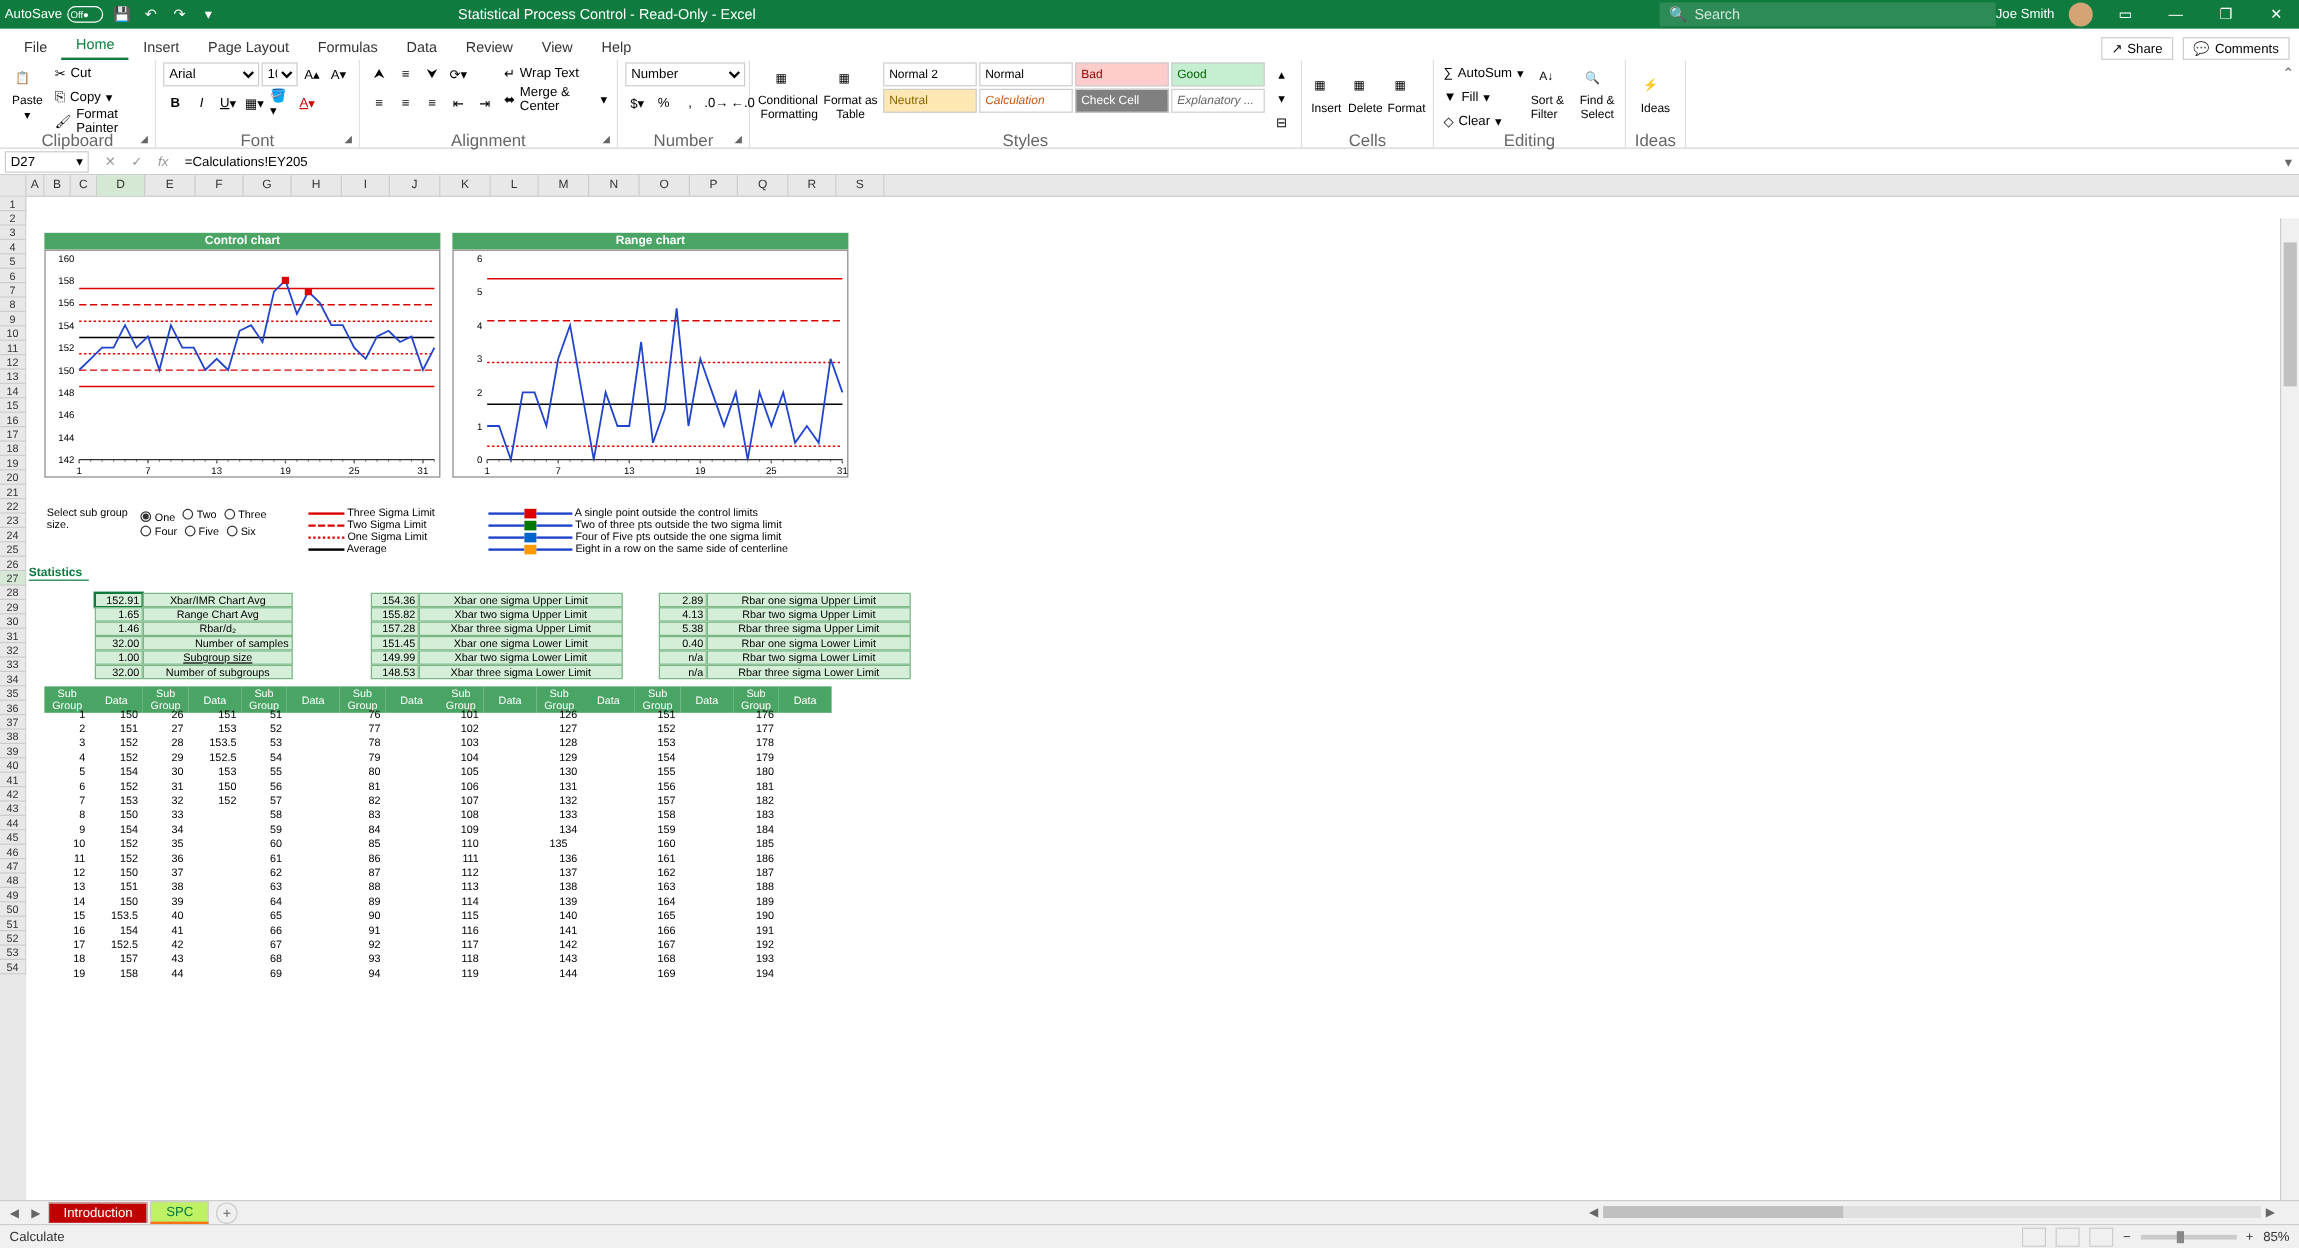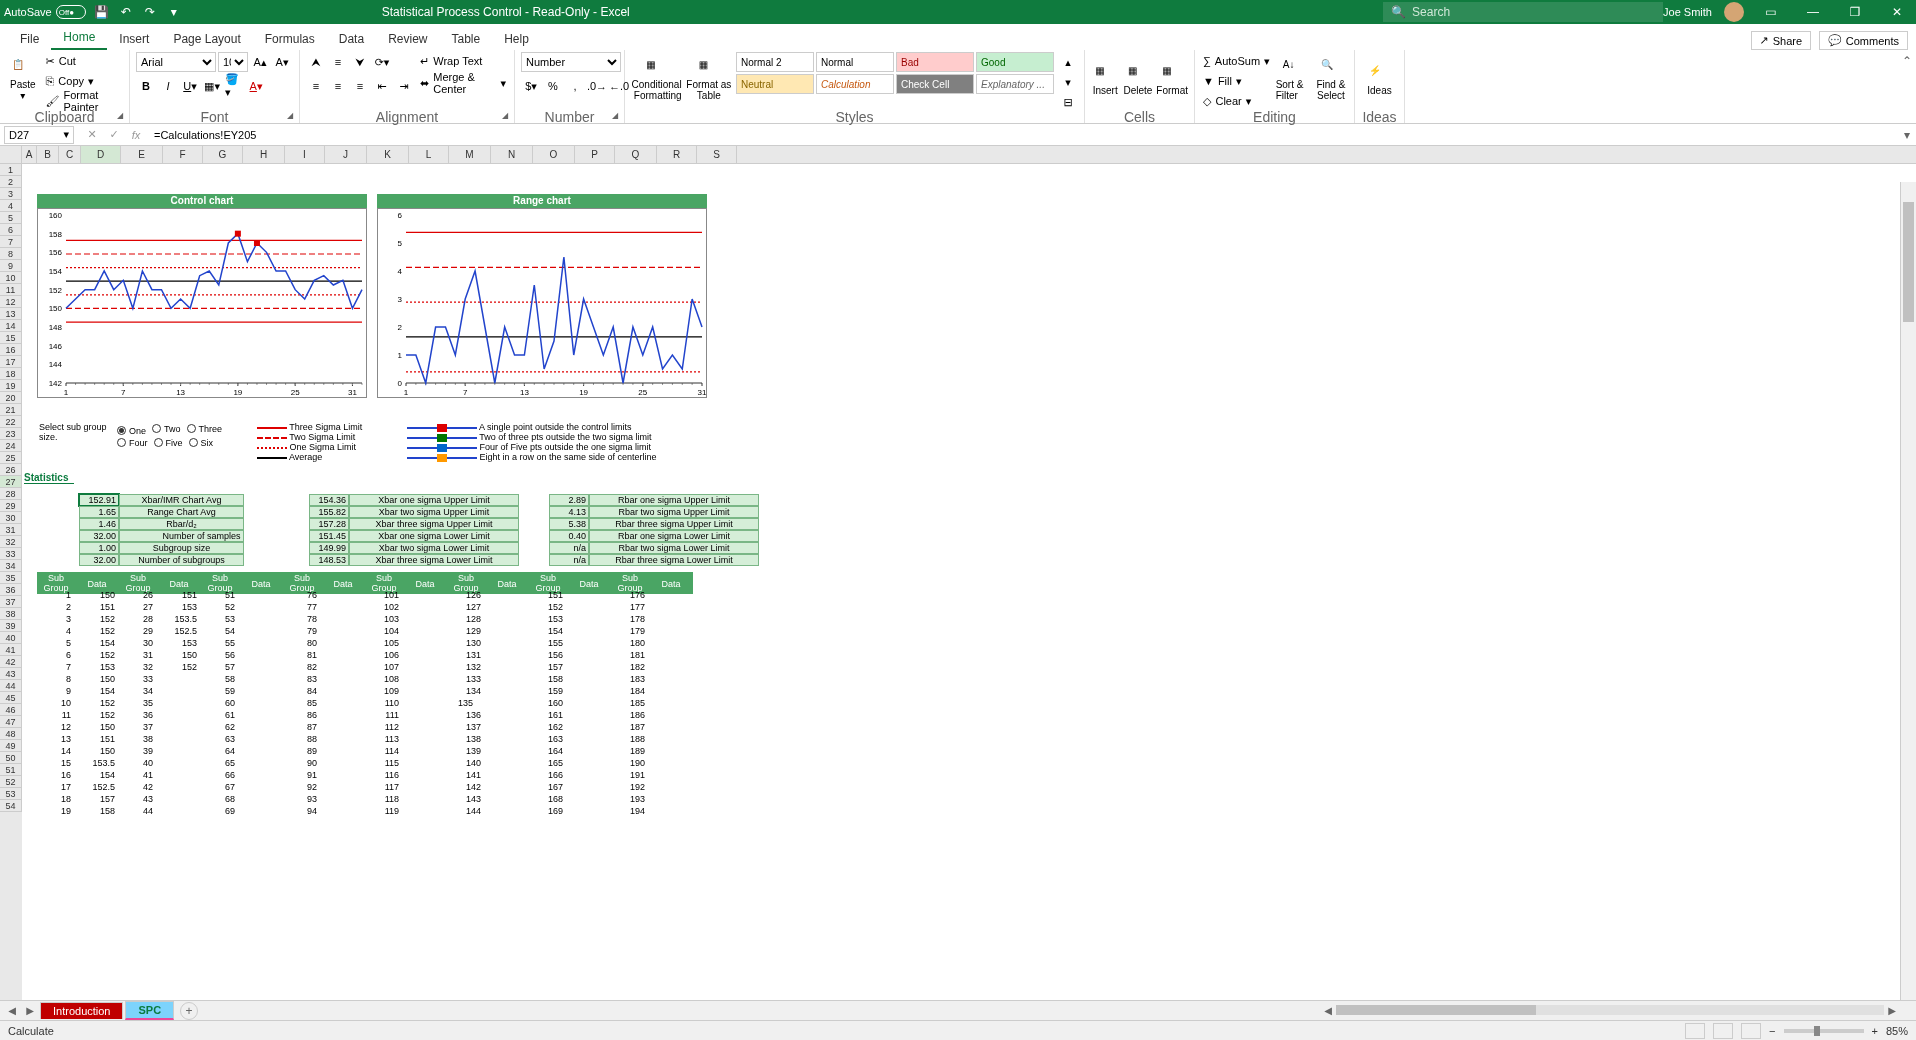--- a/index.html
+++ b/index.html
@@ -80,21 +80,21 @@
 .data-header { background: #4aa564; color: #fff; text-align: center; font-size: 9px; line-height: 10px; padding: 1px 0; }
 .data-cell { font-size: 9px; text-align: right; padding: 0 4px; height: 11px; line-height: 11px; }
 .sel-cell { outline: 2px solid #0f7b3e; outline-offset: -1px; }
 
 
 .sheet-tabs { height: 20px; background: #f0f0f0; border-top: 1px solid #ccc; display: flex; align-items: center; padding: 0 4px; position: relative; }
 .sheet-nav { display: flex; gap: 2px; }
 .sheet-nav-btn { width: 16px; height: 16px; display: flex; align-items: center; justify-content: center; cursor: pointer; color: #666; font-size: 10px; }
 .sheet-tab { padding: 2px 12px; font-size: 11px; background: #fff; border: 1px solid #ccc; border-bottom: none; cursor: pointer; margin-left: 2px; }
 .sheet-tab.intro { background: #c00000; color: #fff; }
-.sheet-tab.active { background: #7dd3fc; color: #0a7b3e; font-weight: bold; border-bottom: 2px solid #ec4899; }
+.sheet-tab.active { background: #bef264; color: #0a7b3e; font-weight: normal; border-bottom: 2px solid #f97316; }
 .new-sheet { width: 18px; height: 18px; border: 1px solid #ccc; border-radius: 50%; display: flex; align-items: center; justify-content: center; margin-left: 6px; cursor: pointer; font-size: 12px; color: #666; }
 .hscroll { position: absolute; right: 16px; top: 2px; height: 14px; width: 580px; background: #f0f0f0; display: flex; align-items: center; }
 .hscroll-track { flex: 1; height: 10px; background: #e0e0e0; position: relative; }
 .hscroll-thumb { position: absolute; left: 0; width: 200px; top: 0; bottom: 0; background: #c0c0c0; }
 
 
 .status-bar { height: 20px; background: #f0f0f0; border-top: 1px solid #ccc; display: flex; align-items: center; padding: 0 8px; font-size: 11px; color: #333; }
 .status-right { margin-left: auto; display: flex; align-items: center; gap: 8px; }
 .view-btn { width: 20px; height: 16px; border: 1px solid #ccc; cursor: pointer; }
 .zoom-slider { width: 80px; height: 4px; background: #ccc; position: relative; }
@@ -136,21 +136,21 @@
 </div>
 
 <div class="tab-row">
   <div class="tab">File</div>
   <div class="tab active">Home</div>
   <div class="tab">Insert</div>
   <div class="tab">Page Layout</div>
   <div class="tab">Formulas</div>
   <div class="tab">Data</div>
   <div class="tab">Review</div>
-  <div class="tab">Table</div>
+  <div class="tab">View</div>
   <div class="tab">Help</div>
   <div class="tab-right">
     <div class="tab-btn">
         <span>↗</span>
         <span>Share</span>
       </div>
     <div class="tab-btn">
         <span>💬</span>
         <span>Comments</span>
       </div>
@@ -596,21 +596,21 @@
           <div class="stats-label" style="position: absolute; left: 2px; top: 290px; width: 50px; height: 12px;">Statistics</div>
           <div class="stat-val sel-cell" style="position: absolute; left: 57px; top: 312px; width: 40px; height: 12px;">152.91</div>
           <div class="stat-lbl" style="position: absolute; left: 97px; top: 312px; width: 125px; height: 12px;">Xbar/IMR Chart Avg</div>
           <div class="stat-val" style="position: absolute; left: 57px; top: 324px; width: 40px; height: 12px;">1.65</div>
           <div class="stat-lbl" style="position: absolute; left: 97px; top: 324px; width: 125px; height: 12px;">Range Chart Avg</div>
           <div class="stat-val" style="position: absolute; left: 57px; top: 336px; width: 40px; height: 12px;">1.46</div>
           <div class="stat-lbl" style="position: absolute; left: 97px; top: 336px; width: 125px; height: 12px;">Rbar/d₂</div>
           <div class="stat-val" style="position: absolute; left: 57px; top: 348px; width: 40px; height: 12px;">32.00</div>
           <div class="stat-lbl" style="position: absolute; left: 97px; top: 348px; width: 125px; height: 12px; padding-left: 40px;">Number of samples</div>
           <div class="stat-val" style="position: absolute; left: 57px; top: 360px; width: 40px; height: 12px;">1.00</div>
-          <div class="stat-lbl" style="position: absolute; left: 97px; top: 360px; width: 125px; height: 12px;">Subgroup size</div>
+          <div class="stat-lbl" style="position: absolute; left: 97px; top: 360px; width: 125px; height: 12px; text-decoration: underline;">Subgroup size</div>
           <div class="stat-val" style="position: absolute; left: 57px; top: 372px; width: 40px; height: 12px;">32.00</div>
           <div class="stat-lbl" style="position: absolute; left: 97px; top: 372px; width: 125px; height: 12px;">Number of subgroups</div>
           <div class="stat-val" style="position: absolute; left: 287px; top: 312px; width: 40px; height: 12px;">154.36</div>
           <div class="stat-lbl" style="position: absolute; left: 327px; top: 312px; width: 170px; height: 12px;">Xbar one sigma Upper Limit</div>
           <div class="stat-val" style="position: absolute; left: 287px; top: 324px; width: 40px; height: 12px;">155.82</div>
           <div class="stat-lbl" style="position: absolute; left: 327px; top: 324px; width: 170px; height: 12px;">Xbar two sigma Upper Limit</div>
           <div class="stat-val" style="position: absolute; left: 287px; top: 336px; width: 40px; height: 12px;">157.28</div>
           <div class="stat-lbl" style="position: absolute; left: 327px; top: 336px; width: 170px; height: 12px;">Xbar three sigma Upper Limit</div>
           <div class="stat-val" style="position: absolute; left: 287px; top: 348px; width: 40px; height: 12px;">151.45</div>
           <div class="stat-lbl" style="position: absolute; left: 327px; top: 348px; width: 170px; height: 12px;">Xbar one sigma Lower Limit</div>

